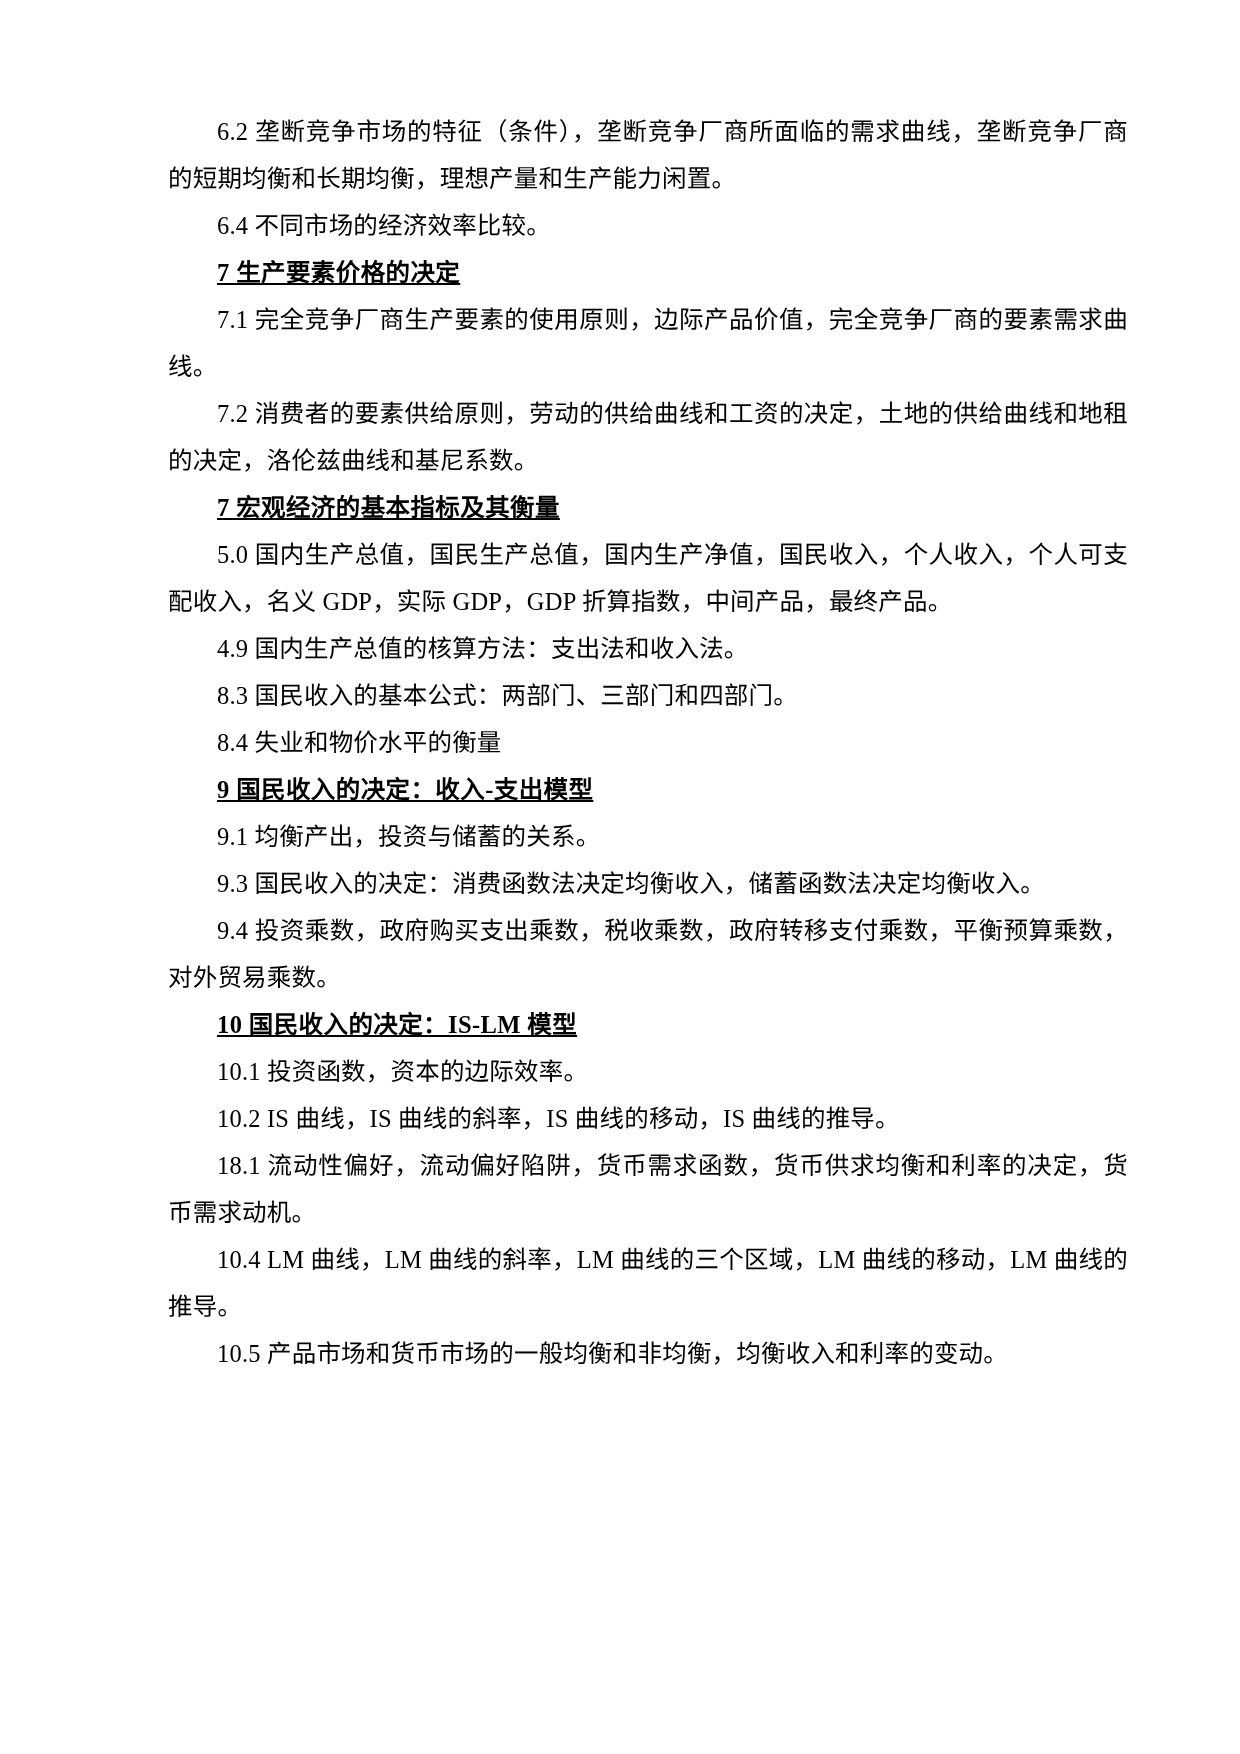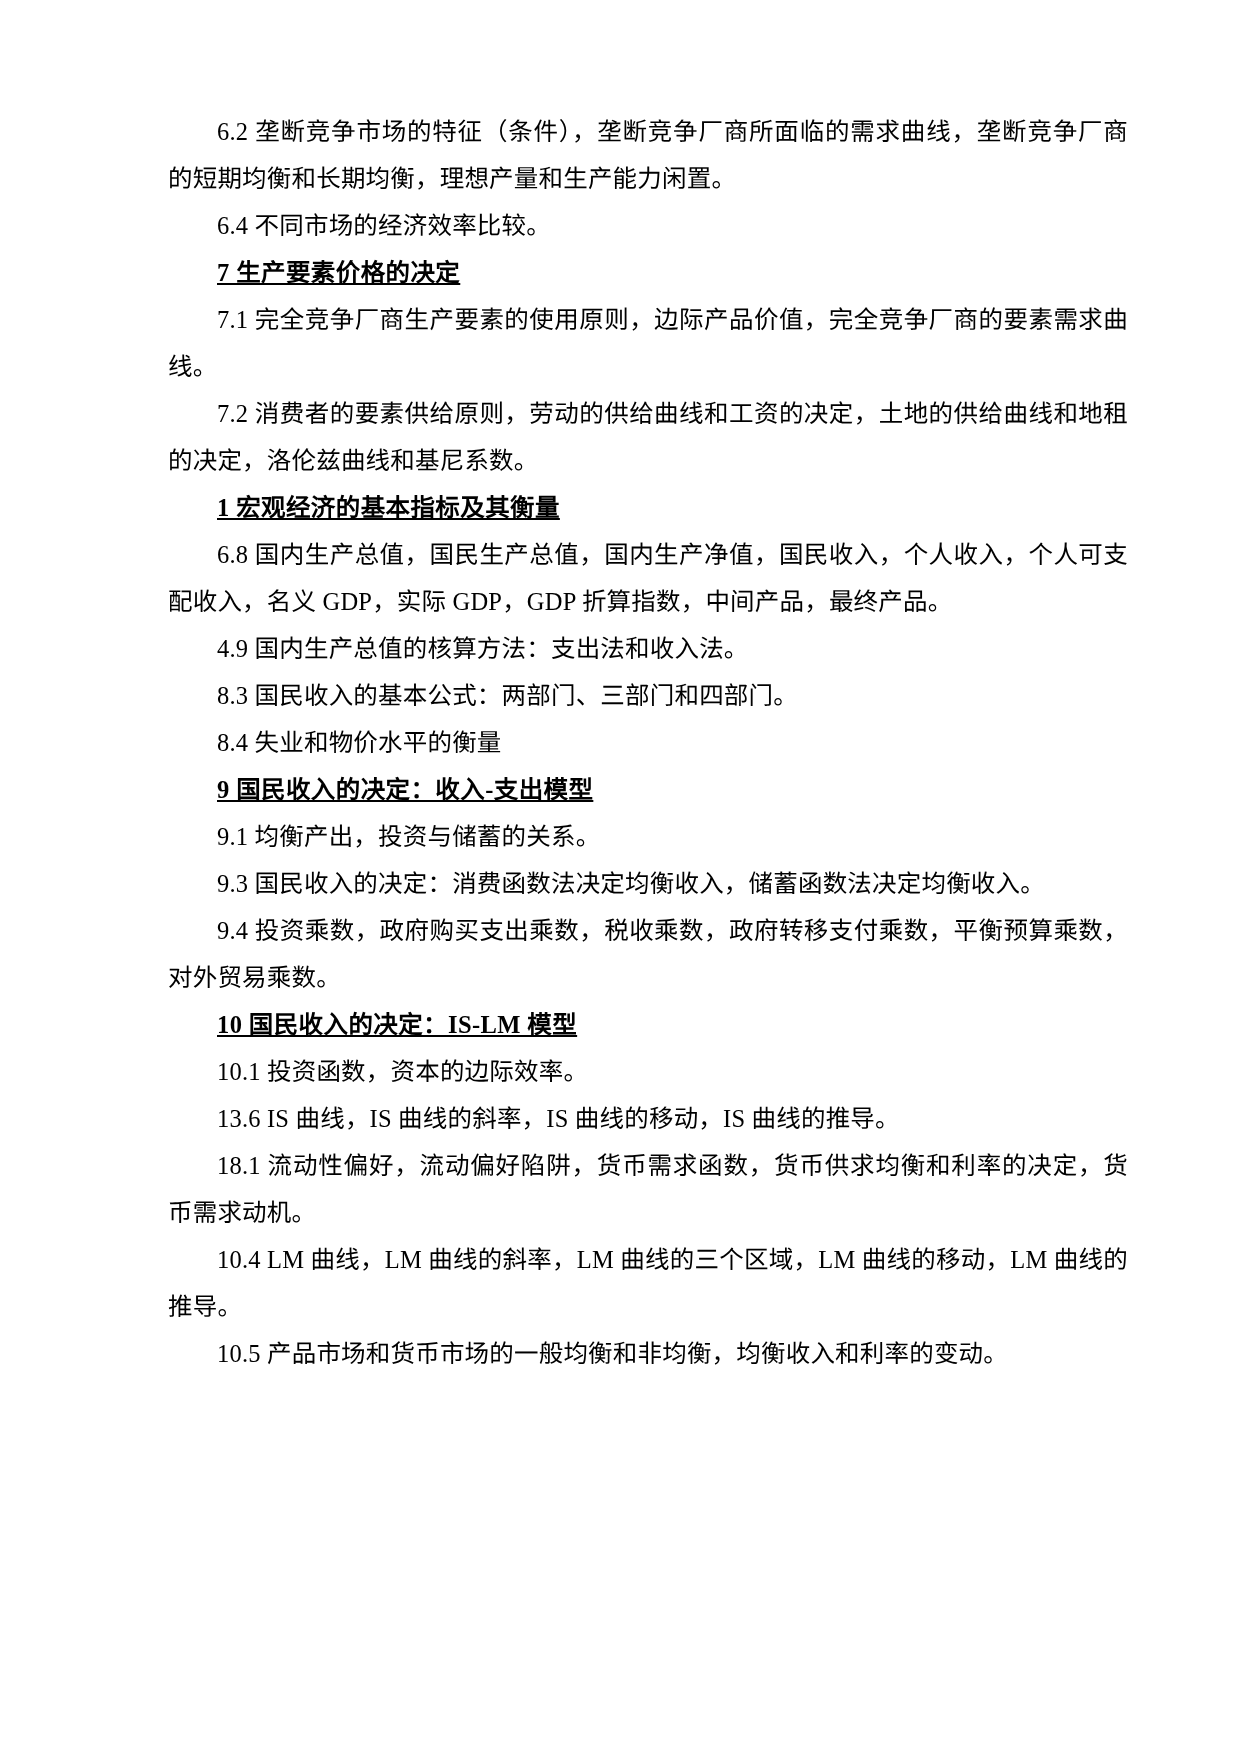--- a/index.html
+++ b/index.html
@@ -45,29 +45,29 @@
 </head>
 <body>
 
 <div class="page">
   <div class="doc-body" id="doc-body">
       <p class="para">6.2 垄断竞争市场的特征（条件），垄断竞争厂商所面临的需求曲线，垄断竞争厂商的短期均衡和长期均衡，理想产量和生产能力闲置。</p>
       <p class="para">6.4 不同市场的经济效率比较。</p>
       <p class="heading">7 生产要素价格的决定</p>
       <p class="para">7.1 完全竞争厂商生产要素的使用原则，边际产品价值，完全竞争厂商的要素需求曲线。</p>
       <p class="para">7.2 消费者的要素供给原则，劳动的供给曲线和工资的决定，土地的供给曲线和地租的决定，洛伦兹曲线和基尼系数。</p>
-      <p class="heading">1 宏观经济的基本指标及其衡量</p>
-      <p class="para">6.8 国内生产总值，国民生产总值，国内生产净值，国民收入，个人收入，个人可支配收入，名义 GDP，实际 GDP，GDP 折算指数，中间产品，最终产品。</p>
+      <p class="heading">7 宏观经济的基本指标及其衡量</p>
+      <p class="para">5.0 国内生产总值，国民生产总值，国内生产净值，国民收入，个人收入，个人可支配收入，名义 GDP，实际 GDP，GDP 折算指数，中间产品，最终产品。</p>
       <p class="para">4.9 国内生产总值的核算方法：支出法和收入法。</p>
       <p class="para">8.3 国民收入的基本公式：两部门、三部门和四部门。</p>
       <p class="para">8.4 失业和物价水平的衡量</p>
       <p class="heading">9 国民收入的决定：收入-支出模型</p>
       <p class="para">9.1 均衡产出，投资与储蓄的关系。</p>
       <p class="para">9.3 国民收入的决定：消费函数法决定均衡收入，储蓄函数法决定均衡收入。</p>
       <p class="para">9.4 投资乘数，政府购买支出乘数，税收乘数，政府转移支付乘数，平衡预算乘数，对外贸易乘数。</p>
       <p class="heading">10 国民收入的决定：IS-LM 模型</p>
       <p class="para">10.1 投资函数，资本的边际效率。</p>
-      <p class="para">13.6 IS 曲线，IS 曲线的斜率，IS 曲线的移动，IS 曲线的推导。</p>
+      <p class="para">10.2 IS 曲线，IS 曲线的斜率，IS 曲线的移动，IS 曲线的推导。</p>
       <p class="para">18.1 流动性偏好，流动偏好陷阱，货币需求函数，货币供求均衡和利率的决定，货币需求动机。</p>
       <p class="para">10.4 LM 曲线，LM 曲线的斜率，LM 曲线的三个区域，LM 曲线的移动，LM 曲线的推导。</p>
       <p class="para">10.5 产品市场和货币市场的一般均衡和非均衡，均衡收入和利率的变动。</p>
     </div>
 </div>
 
 </body></html>

